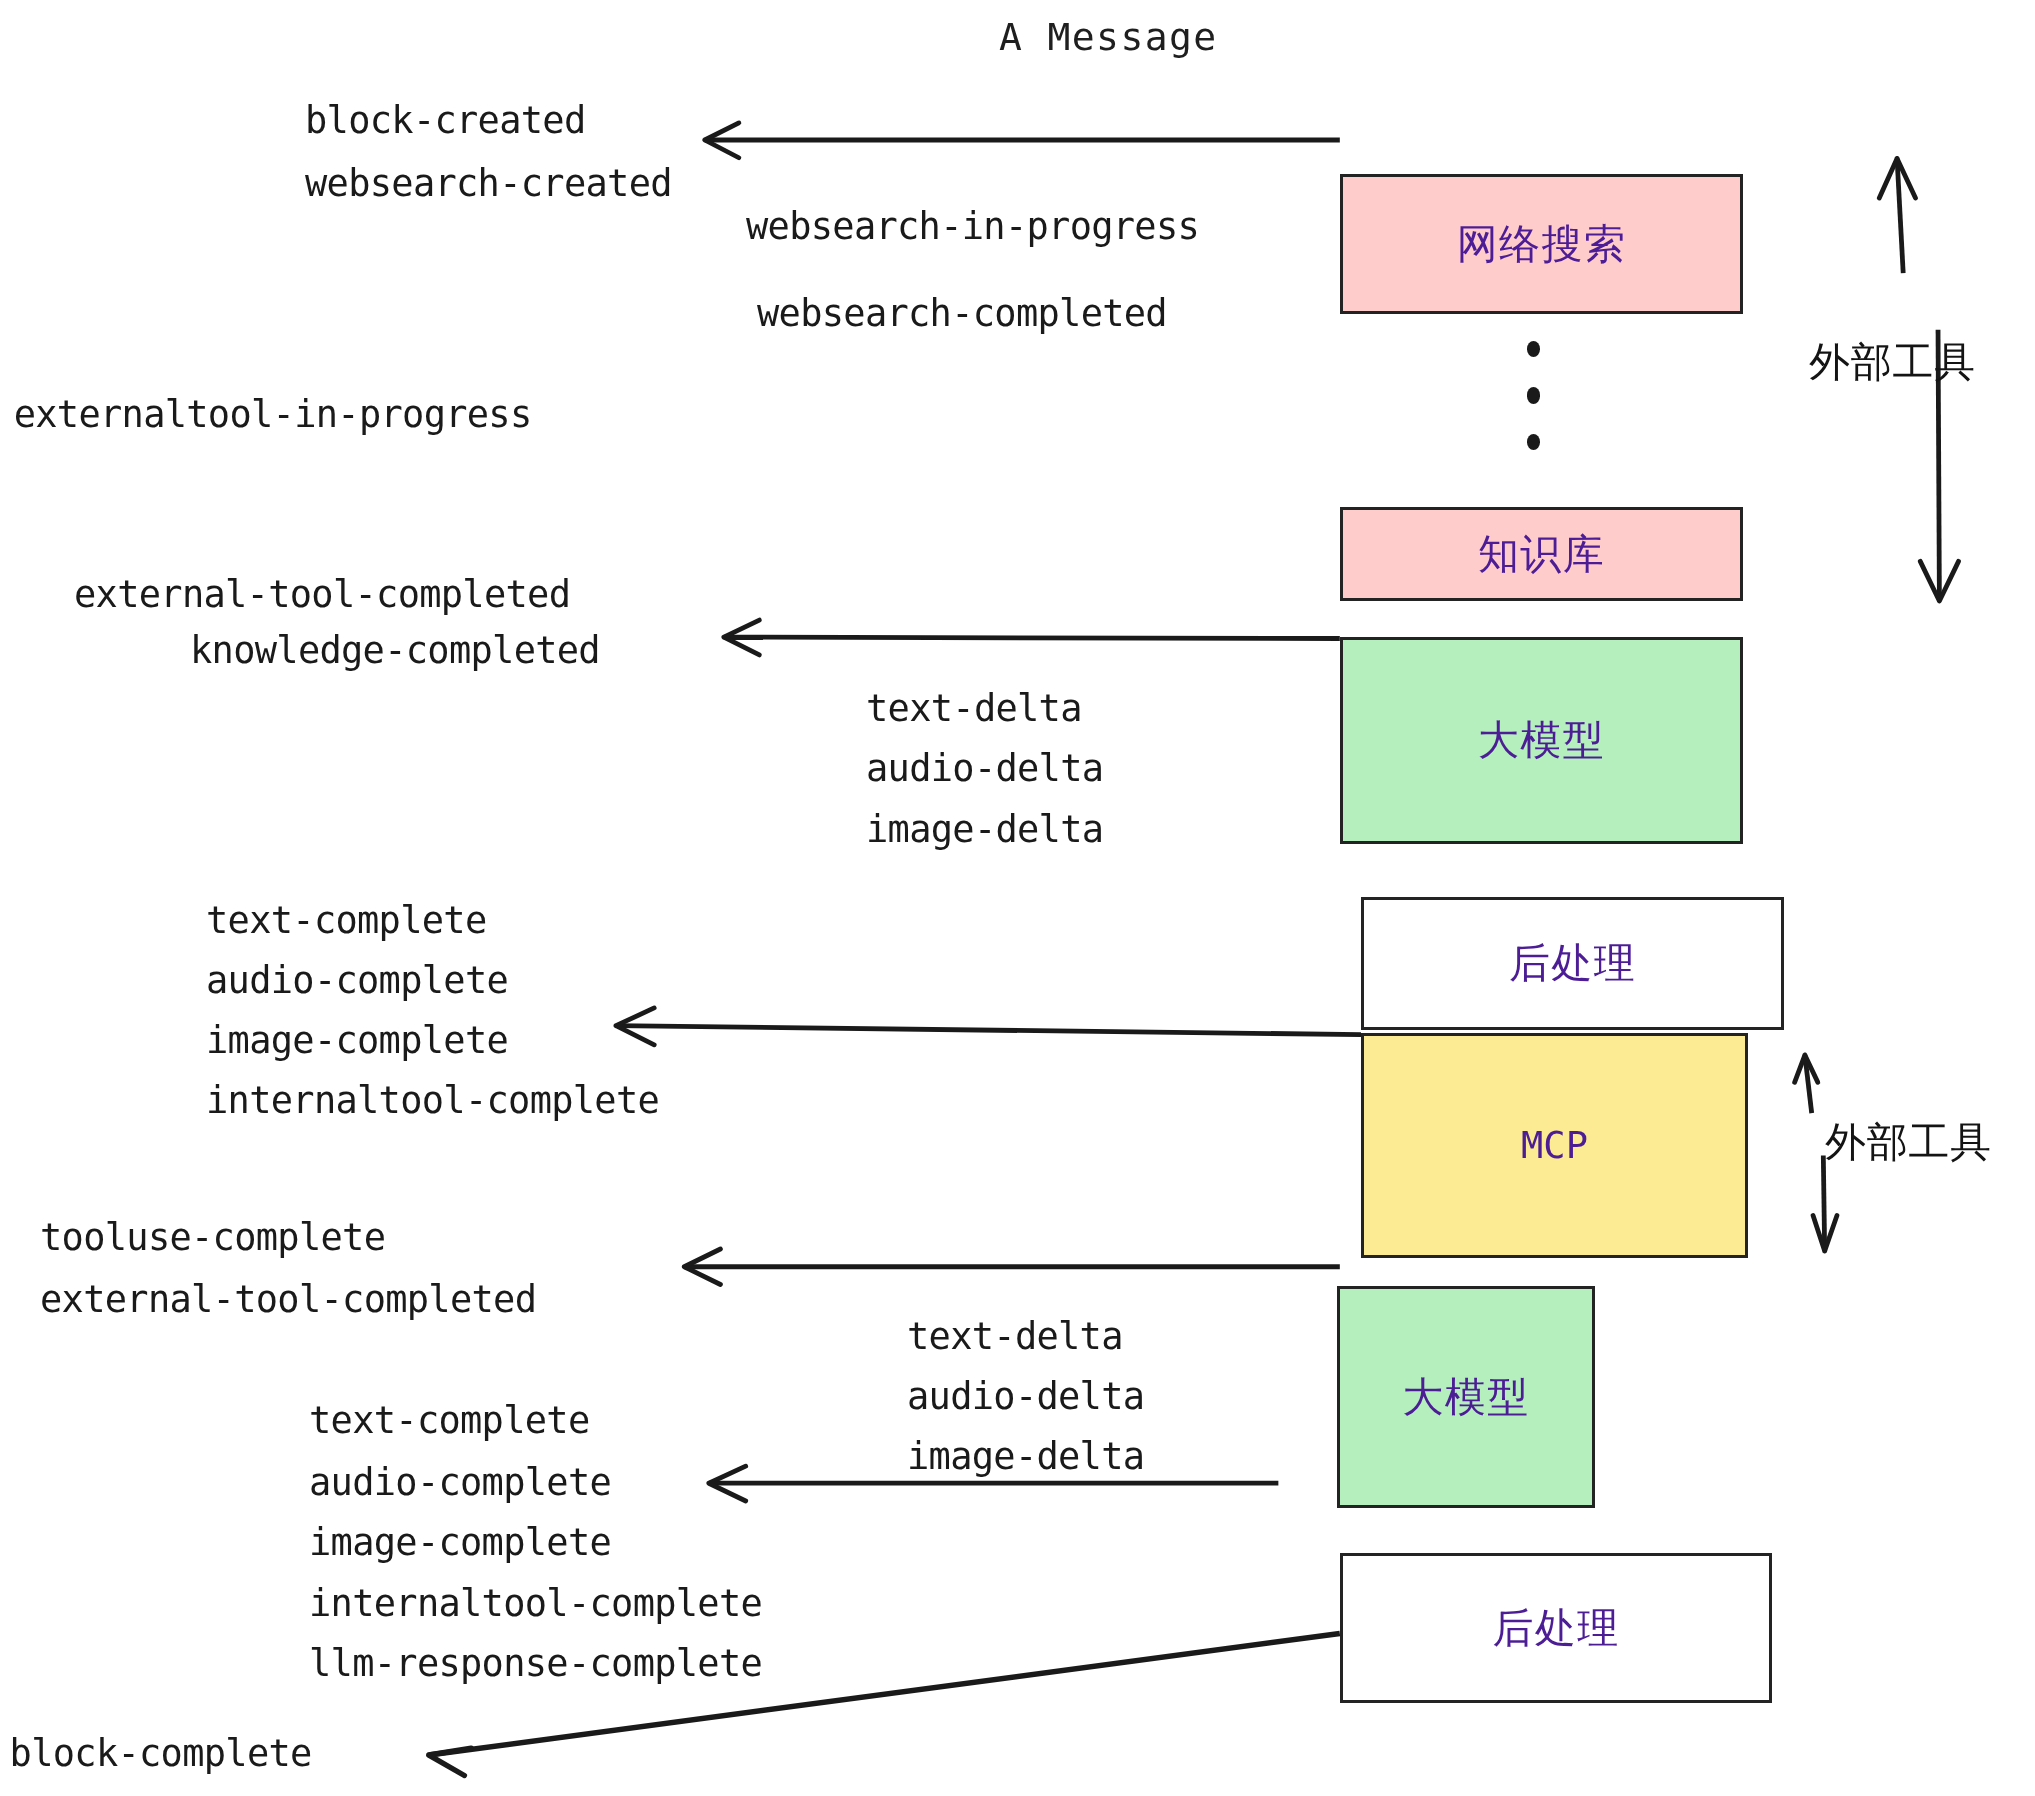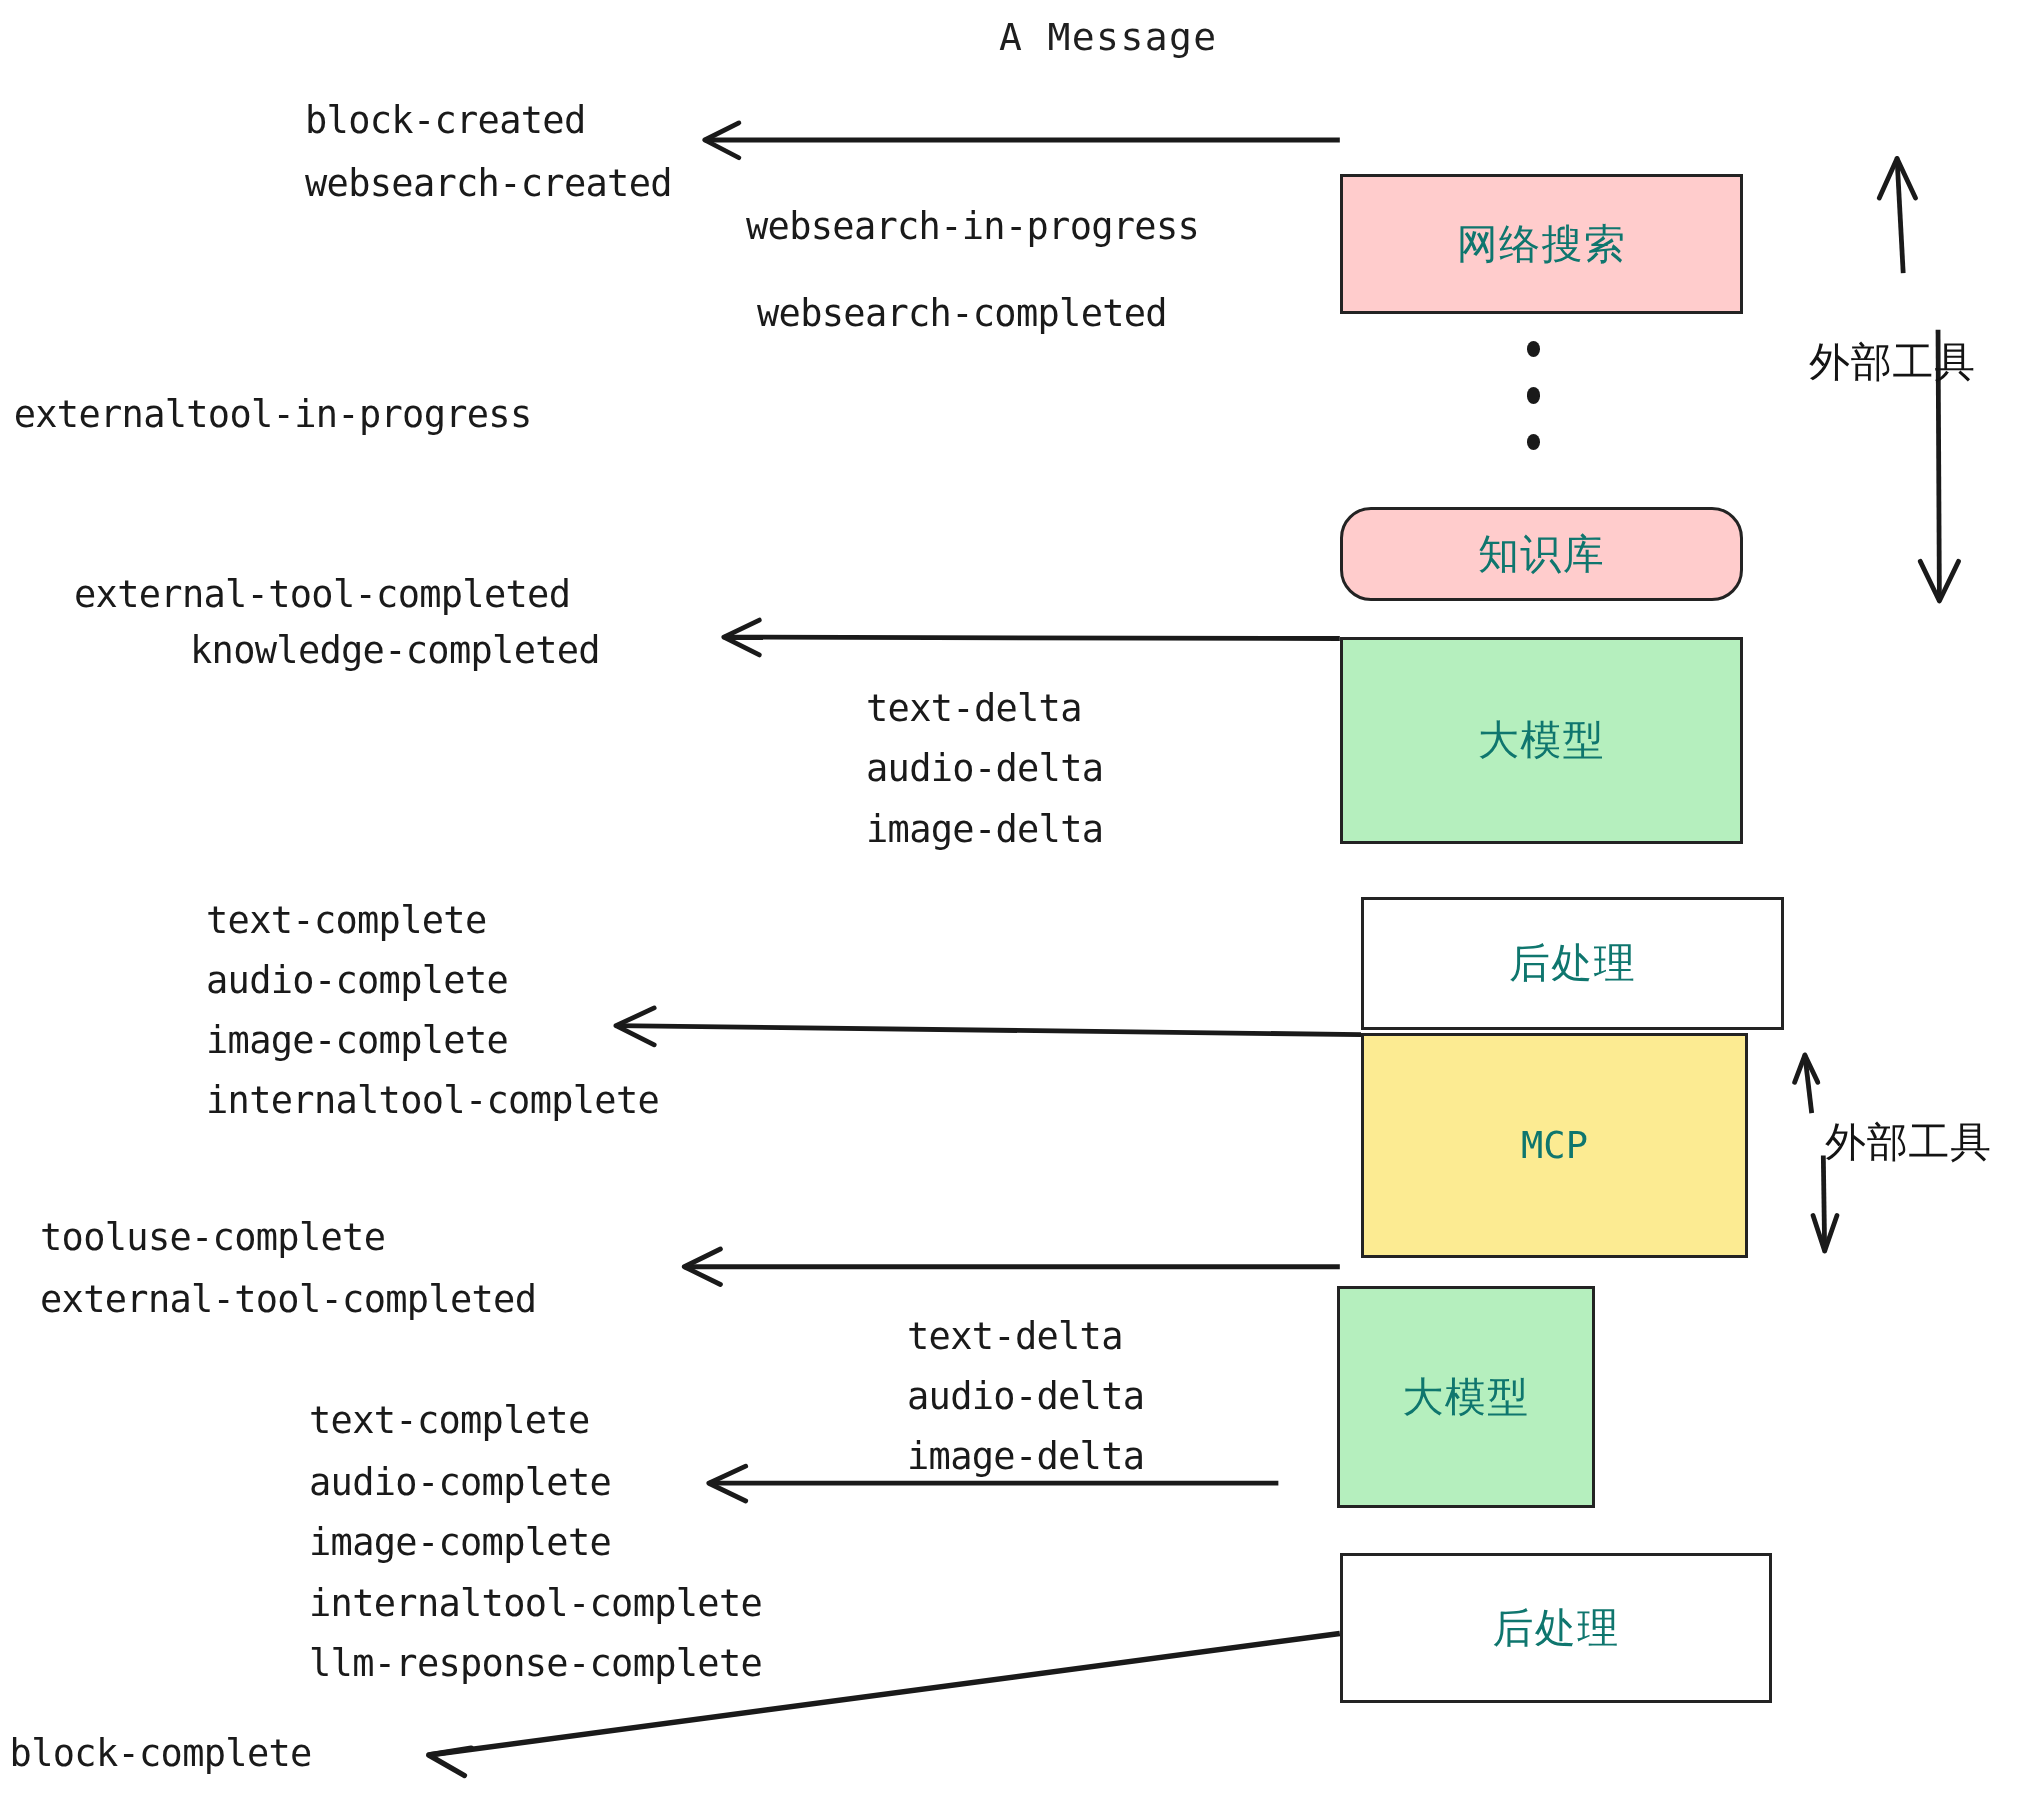--- a/index.html
+++ b/index.html
@@ -38,21 +38,21 @@
   
   .node {
     position: absolute;
     box-sizing: border-box;
     border: 3.4px solid #232323;
     display: flex;
     align-items: center;
     justify-content: center;
     font-family: "DejaVu Sans", "Liberation Sans", sans-serif;
     font-size: 41px;
-    color: #0f766e;
+    color: #4c1d95;
     letter-spacing: 1.4px;
   }
   .node.mcp {
     font-family: "DejaVu Sans Mono", "Liberation Mono", monospace;
     font-size: 37px;
     letter-spacing: 0px;
   }
   
   .grouplabel {
     position: absolute;
@@ -144,21 +144,21 @@
       <path d="M2672 1832 L2655 1780 M2672 1832 L2690 1780" stroke-width="7" stroke-linecap="round"></path>
     </g>
   </svg>
 
   <div class="title" style="left:979px; top:15px;margin-left:20px;">A Message</div>
 
   <div class="node" style="left:1340px; top:174px; width:403px; height:140px; background:#FFCCCC;">
     <span>网络搜索</span>
   </div>
 
-  <div class="node" style="left:1340px; top:507px; width:403px; height:94px; background:#FFCCCC;border-radius:31px;">
+  <div class="node" style="left:1340px; top:507px; width:403px; height:94px; background:#FFCCCC;">
     <span>知识库</span>
   </div>
 
   <div class="node" style="left:1340px; top:637px; width:403px; height:207px; background:#B5EFBE;">
     <span>大模型</span>
   </div>
 
   <div class="node" style="left:1361px; top:897px; width:423px; height:133px; background:#FFFFFF;">
     <span>后处理</span>
   </div>

